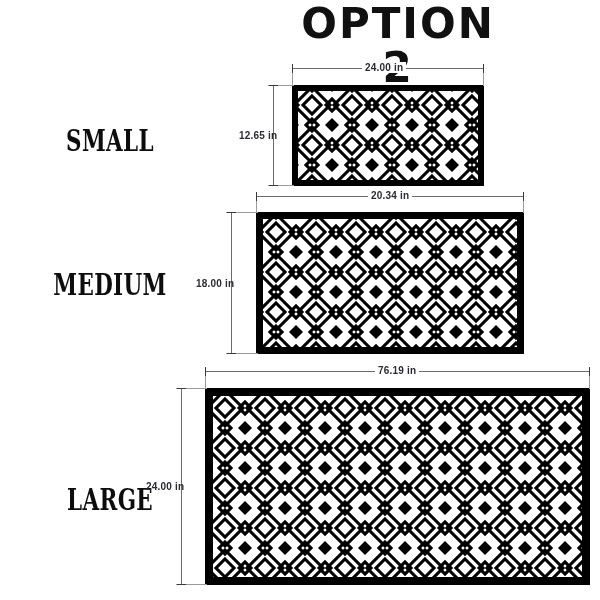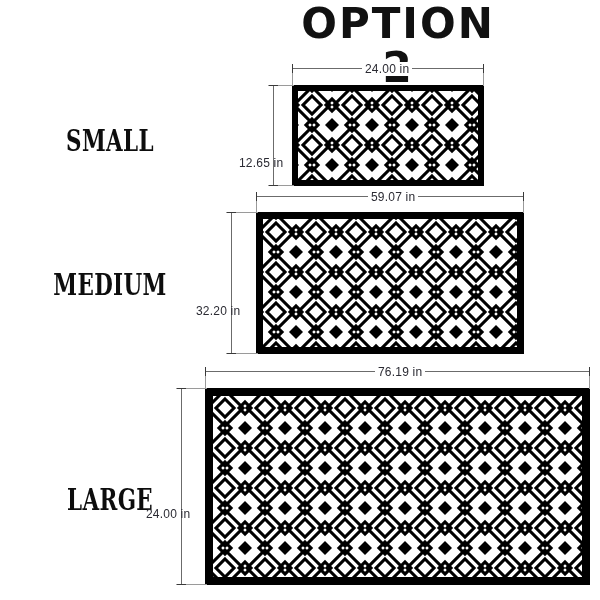--- a/index.html
+++ b/index.html
@@ -95,31 +95,30 @@
   }
   .tick-h {
     position: absolute;
     height: 1px;
     width: 9px;
     background: #3a3a3a;
   }
   .dim-text {
     position: absolute;
     font-family: "Liberation Sans", sans-serif;
-    font-size: 12px;
-    font-weight: 400;
+    font-size: 10px;
+    font-weight: 700;
     color: #2b2b33;
     background: #ffffff;
     padding: 0 3px;
     white-space: nowrap;
     letter-spacing: 0.2px;
   }
   .dim-text.v {
     background: transparent;
-    margin-top: 26px;
   }
 </style>
 </head>
 <body>
 
 <div id="title">OPTION 2</div>
 
 <div class="size-label" id="label-small">Small</div>
 <div class="size-label" id="label-medium">Medium</div>
 <div class="size-label" id="label-large">Large</div>
@@ -190,28 +189,28 @@
       <rect x="0" y="0" width="268" height="142" fill="none" stroke="#000000" stroke-width="14"></rect>
     </svg>
   </div>
 </div>
 
 <div class="ext-line-v" style="left:256px; top:192px; height:21px;"></div>
 <div class="ext-line-v" style="left:523px; top:192px; height:21px;"></div>
 <div class="dim-line-h" style="left:256px; top:196px; width:268px;"></div>
 <div class="tick-v" style="left:256px; top:192px;"></div>
 <div class="tick-v" style="left:523px; top:192px;"></div>
-<div class="dim-text" style="left:368px; top:190px;">59.07 in</div>
+<div class="dim-text" style="left:368px; top:190px;">20.34 in</div>
 
 <div class="ext-line-h" style="left:226px; top:212px; width:32px;"></div>
 <div class="ext-line-h" style="left:226px; top:353px; width:32px;"></div>
 <div class="dim-line-v" style="left:231px; top:212px; height:142px;"></div>
 <div class="tick-h" style="left:227px; top:212px;"></div>
 <div class="tick-h" style="left:227px; top:353px;"></div>
-<div class="dim-text v" style="left:193px; top:278px;">32.20 in</div>
+<div class="dim-text v" style="left:193px; top:278px;">18.00 in</div>
 
 <div class="panel" id="panel-large">
   <div class="lattice">
     <svg width="385" height="197" viewBox="0 0 385 197" preserveAspectRatio="none">
       <rect x="8" y="8" width="369" height="181" fill="url(#latticeTile)"></rect>
       <rect x="0" y="0" width="385" height="197" fill="none" stroke="#000000" stroke-width="16"></rect>
     </svg>
   </div>
 </div>
 

